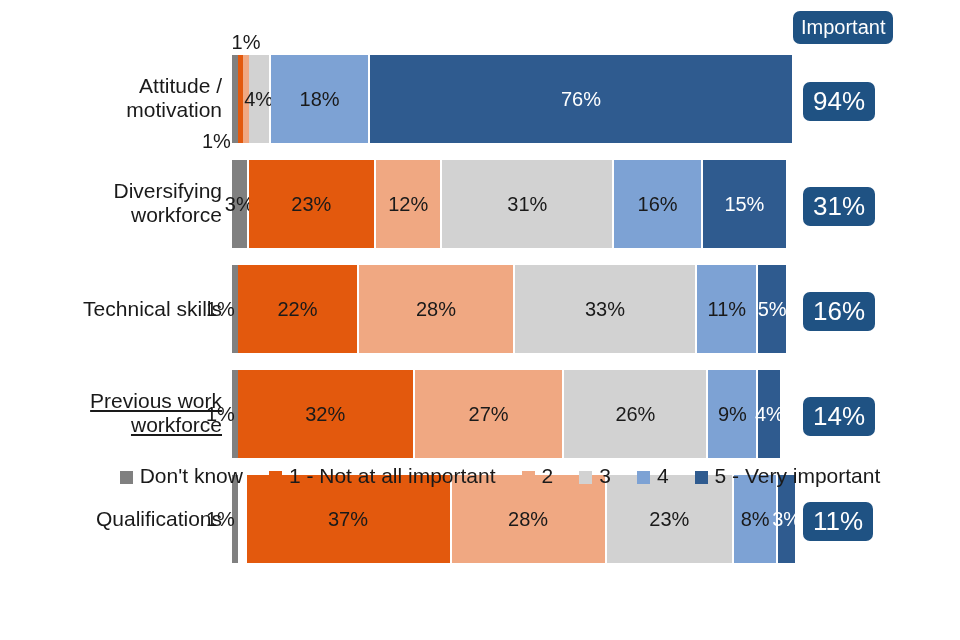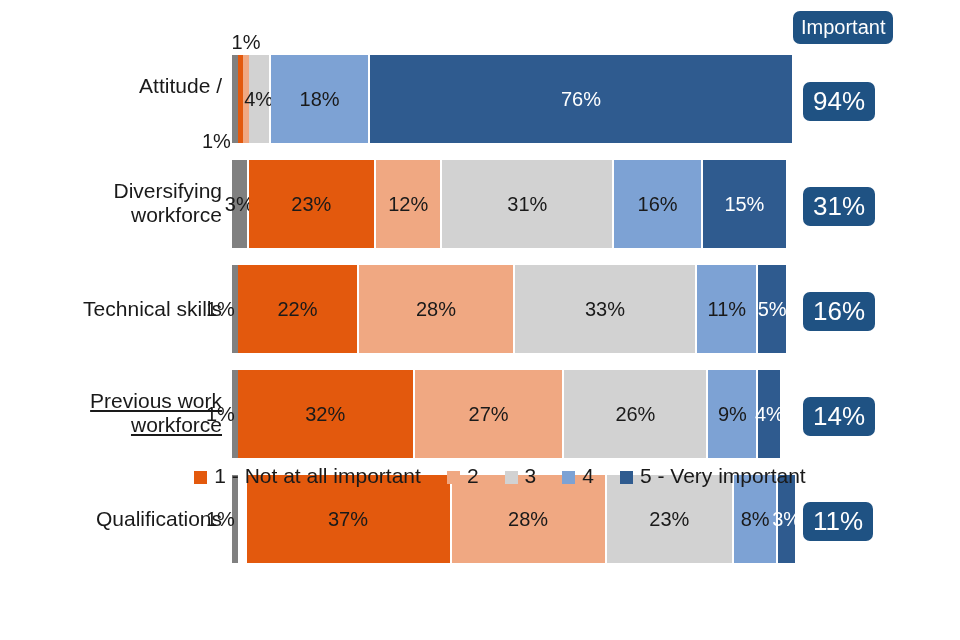--- a/index.html
+++ b/index.html
@@ -108,20 +108,21 @@
 </head>
 <body>
 
 <div id="chart-root">
 
   <div id="header-badge" class="badge">Important</div>
 
   <div id="rows-container">
       <div class="cat-label" style="left: 12px; top: 74px;">
         <div>Attitude /</div>
+        <div>motivation</div>
       </div>
       <div class="bar" style="left: 232px; top: 55px; width: 554px;">
         <div class="seg" style="background: rgb(128, 128, 128); width: 5.54px; flex: 0 0 5.54px; border-right: none;"></div>
         <div class="seg" style="background: rgb(227, 89, 13); width: 5.54px; flex: 0 0 5.54px; border-right: none;"></div>
         <div class="seg" style="background: rgb(240, 168, 130); width: 5.54px; flex: 0 0 5.54px; border-right: none;"></div>
         <div class="seg" style="background: rgb(210, 210, 210); width: 22.16px; flex: 0 0 22.16px;">
           <span class="seg-label">4%</span>
         </div>
         <div class="seg" style="background: rgb(125, 162, 212); width: 99.72px; flex: 0 0 99.72px;">
           <span class="seg-label">18%</span>
@@ -225,20 +226,24 @@
         <div class="seg" style="background: rgb(47, 91, 143); width: 16.62px; flex: 0 0 16.62px;">
           <span class="seg-label light">3%</span>
         </div>
       </div>
       <div class="callout" style="left: 206px; top: 509px;">1%</div>
       <div class="badge" style="left: 803px; top: 502px;">11%</div>
     </div>
 
   <div id="legend">
       <div class="legend-item">
+        <span class="legend-swatch" style="background: rgb(128, 128, 128);"></span>
+        <span>Don't know</span>
+      </div>
+      <div class="legend-item">
         <span class="legend-swatch" style="background: rgb(227, 89, 13);"></span>
         <span>1 - Not at all important</span>
       </div>
       <div class="legend-item">
         <span class="legend-swatch" style="background: rgb(240, 168, 130);"></span>
         <span>2</span>
       </div>
       <div class="legend-item">
         <span class="legend-swatch" style="background: rgb(210, 210, 210);"></span>
         <span>3</span>

